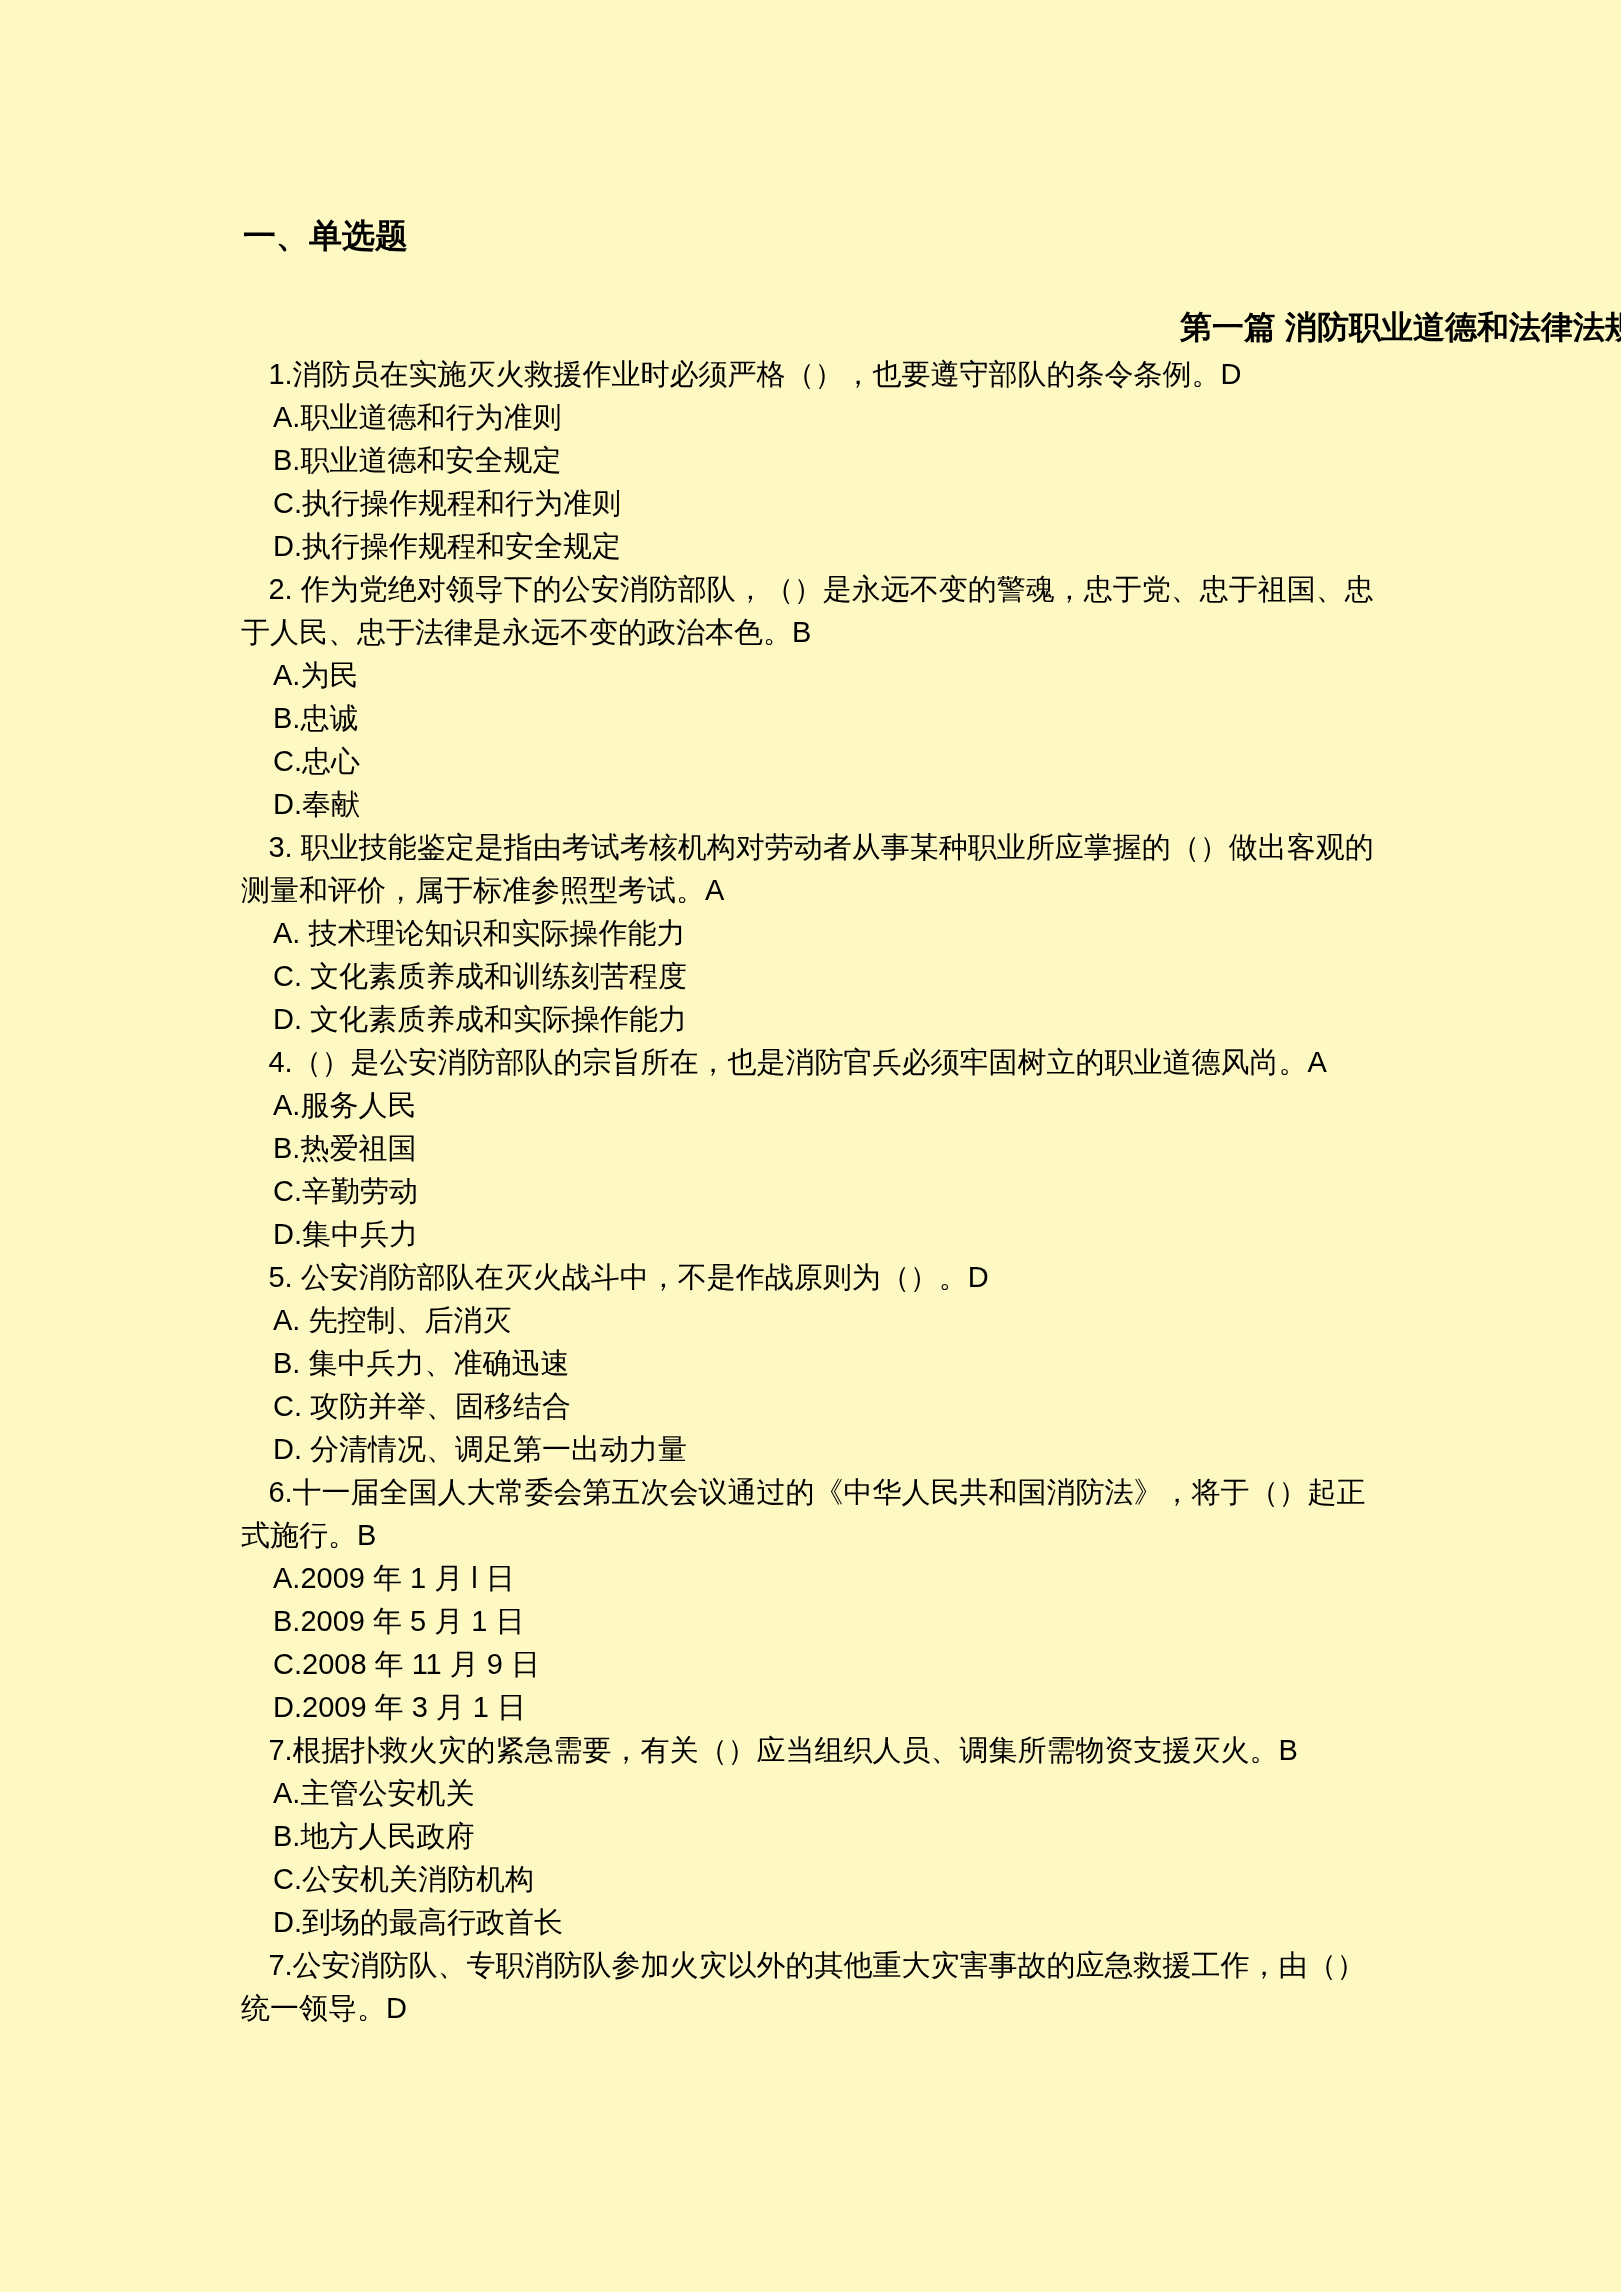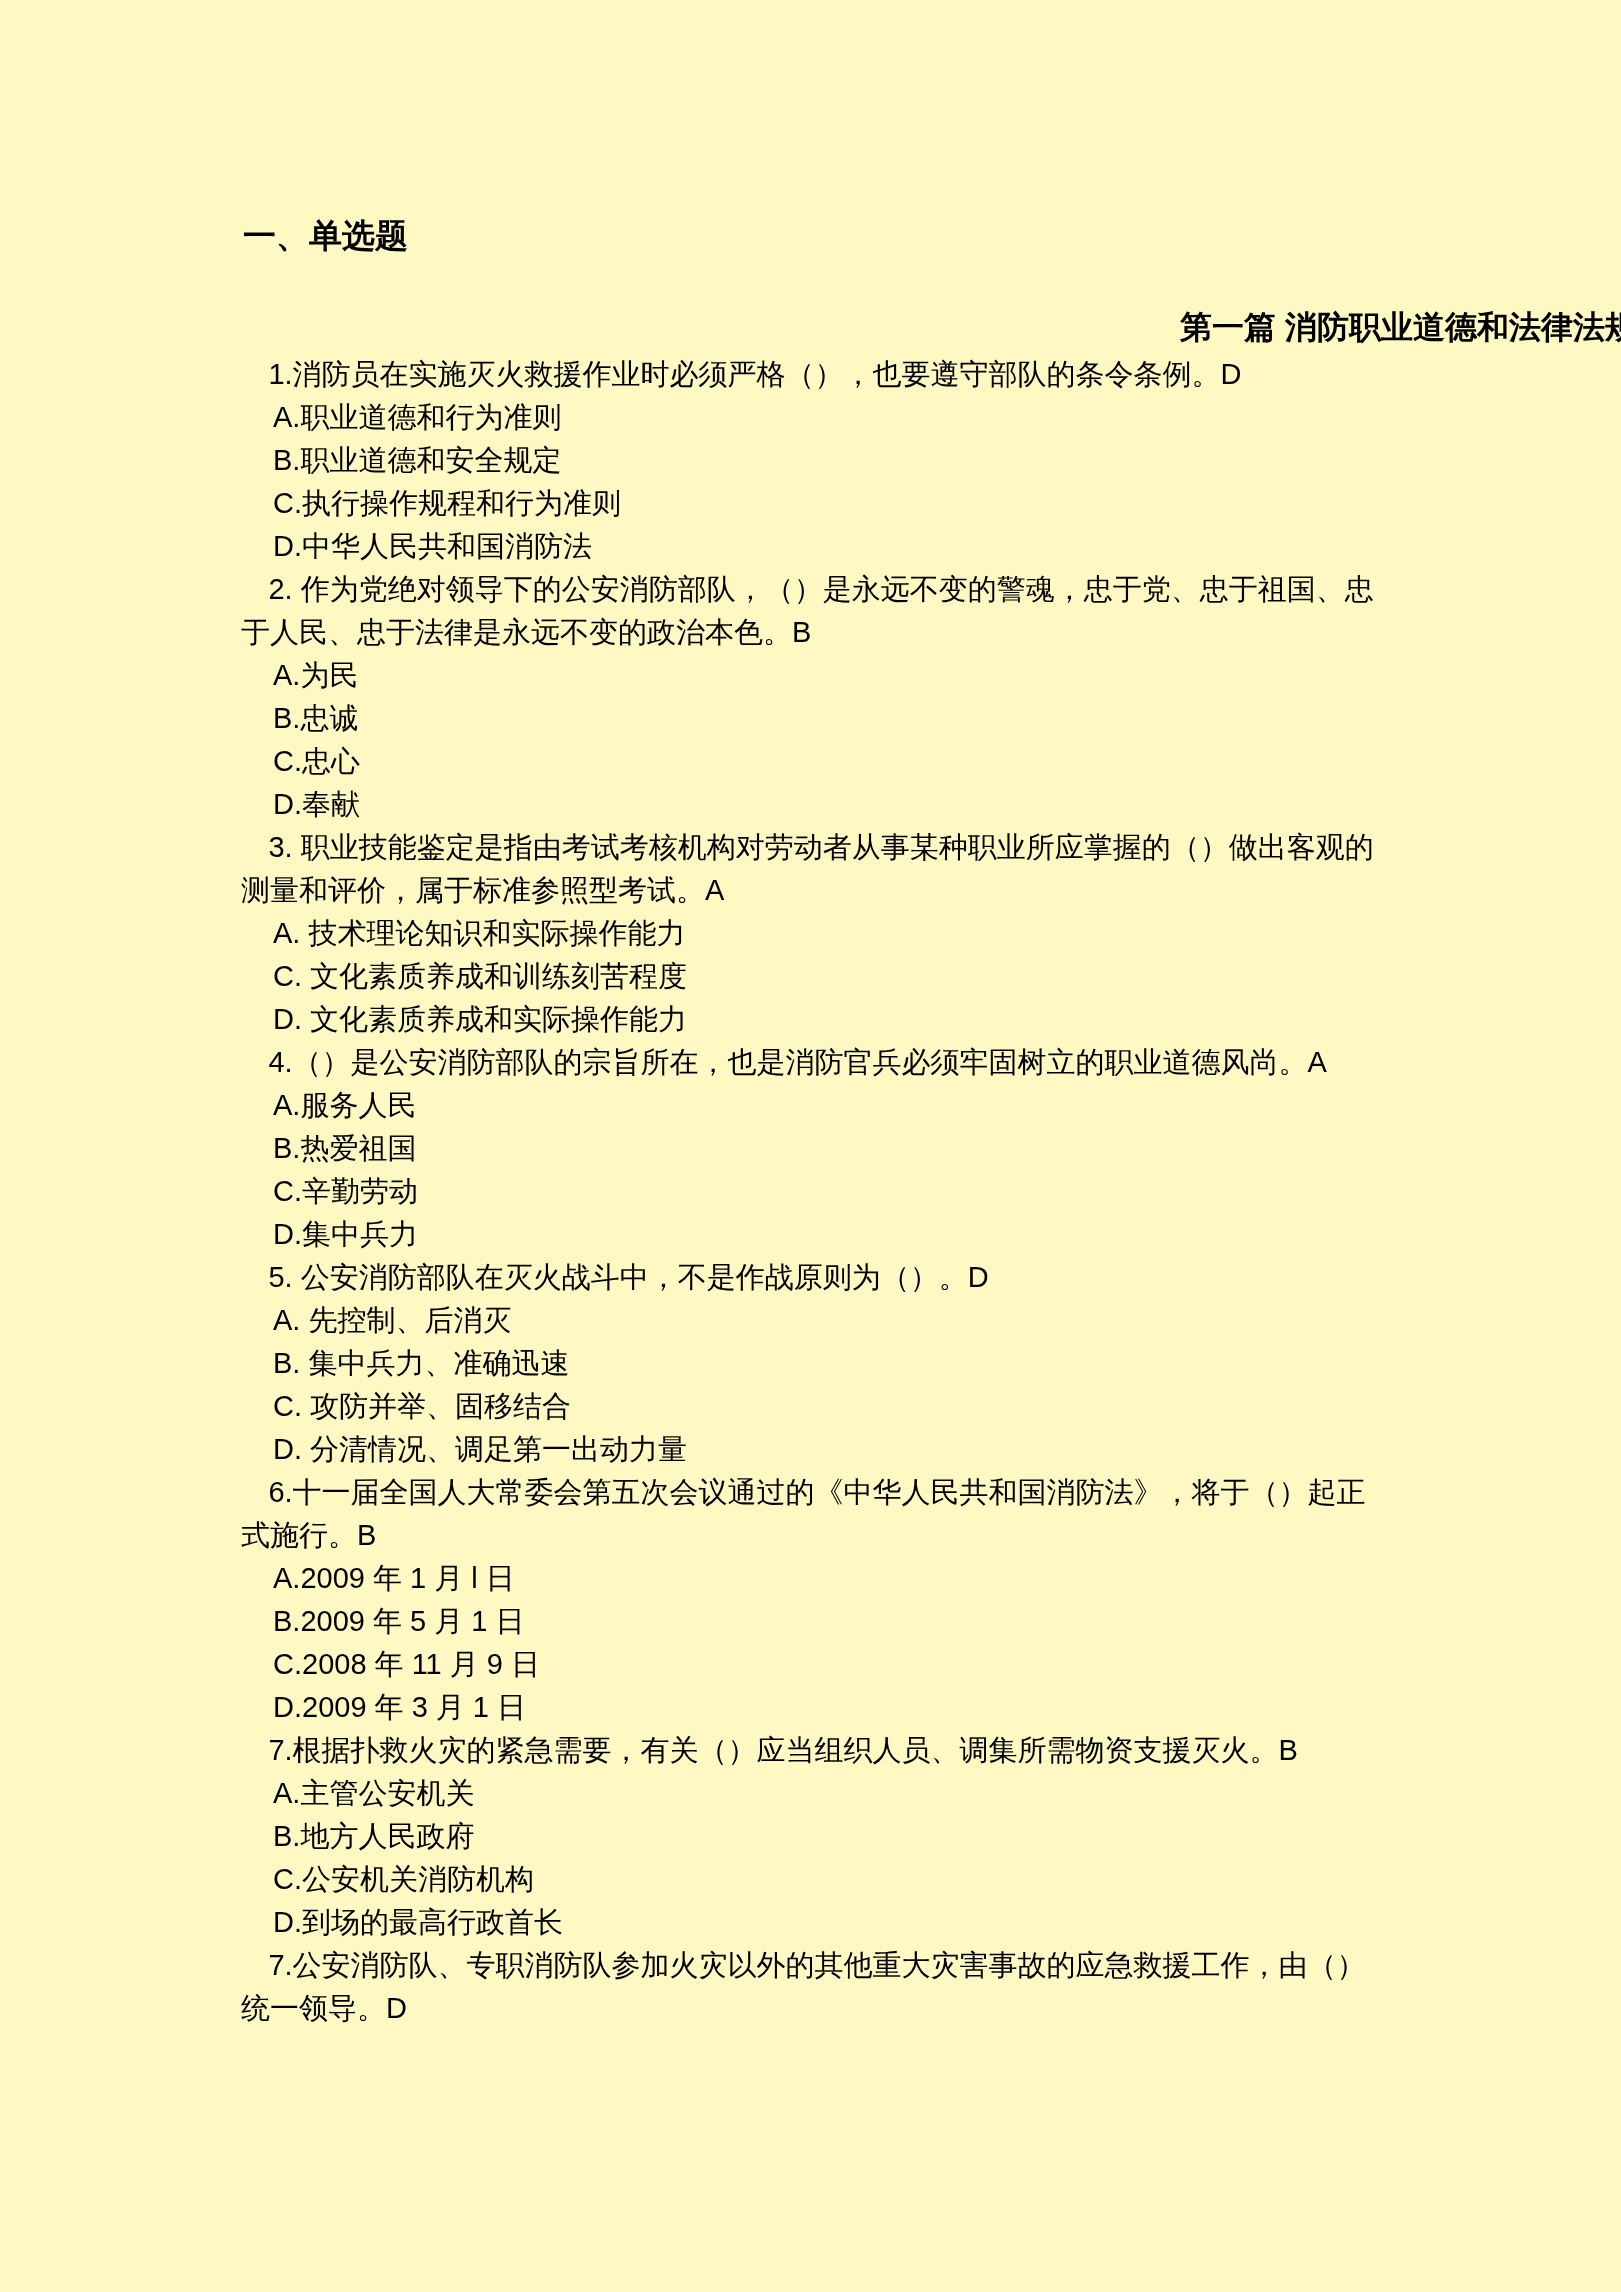--- a/index.html
+++ b/index.html
@@ -50,21 +50,21 @@
 
 <div class="page">
   <div class="section-heading">一、单选题</div>
   <div class="chapter-title">第一篇 消防职业道德和法律法规</div>
   <div class="content" id="content">
       <div>
         <div class="line stem-first">1.消防员在实施灭火救援作业时必须严格（），也要遵守部队的条令条例。D</div>
         <div class="line opt">A.职业道德和行为准则</div>
         <div class="line opt">B.职业道德和安全规定</div>
         <div class="line opt">C.执行操作规程和行为准则</div>
-        <div class="line opt">D.中华人民共和国消防法</div>
+        <div class="line opt">D.执行操作规程和安全规定</div>
       </div>
       <div>
         <div class="line stem-first">2. 作为党绝对领导下的公安消防部队，（）是永远不变的警魂，忠于党、忠于祖国、忠</div>
         <div class="line">于人民、忠于法律是永远不变的政治本色。B</div>
         <div class="line opt">A.为民</div>
         <div class="line opt">B.忠诚</div>
         <div class="line opt">C.忠心</div>
         <div class="line opt">D.奉献</div>
       </div>
       <div>

